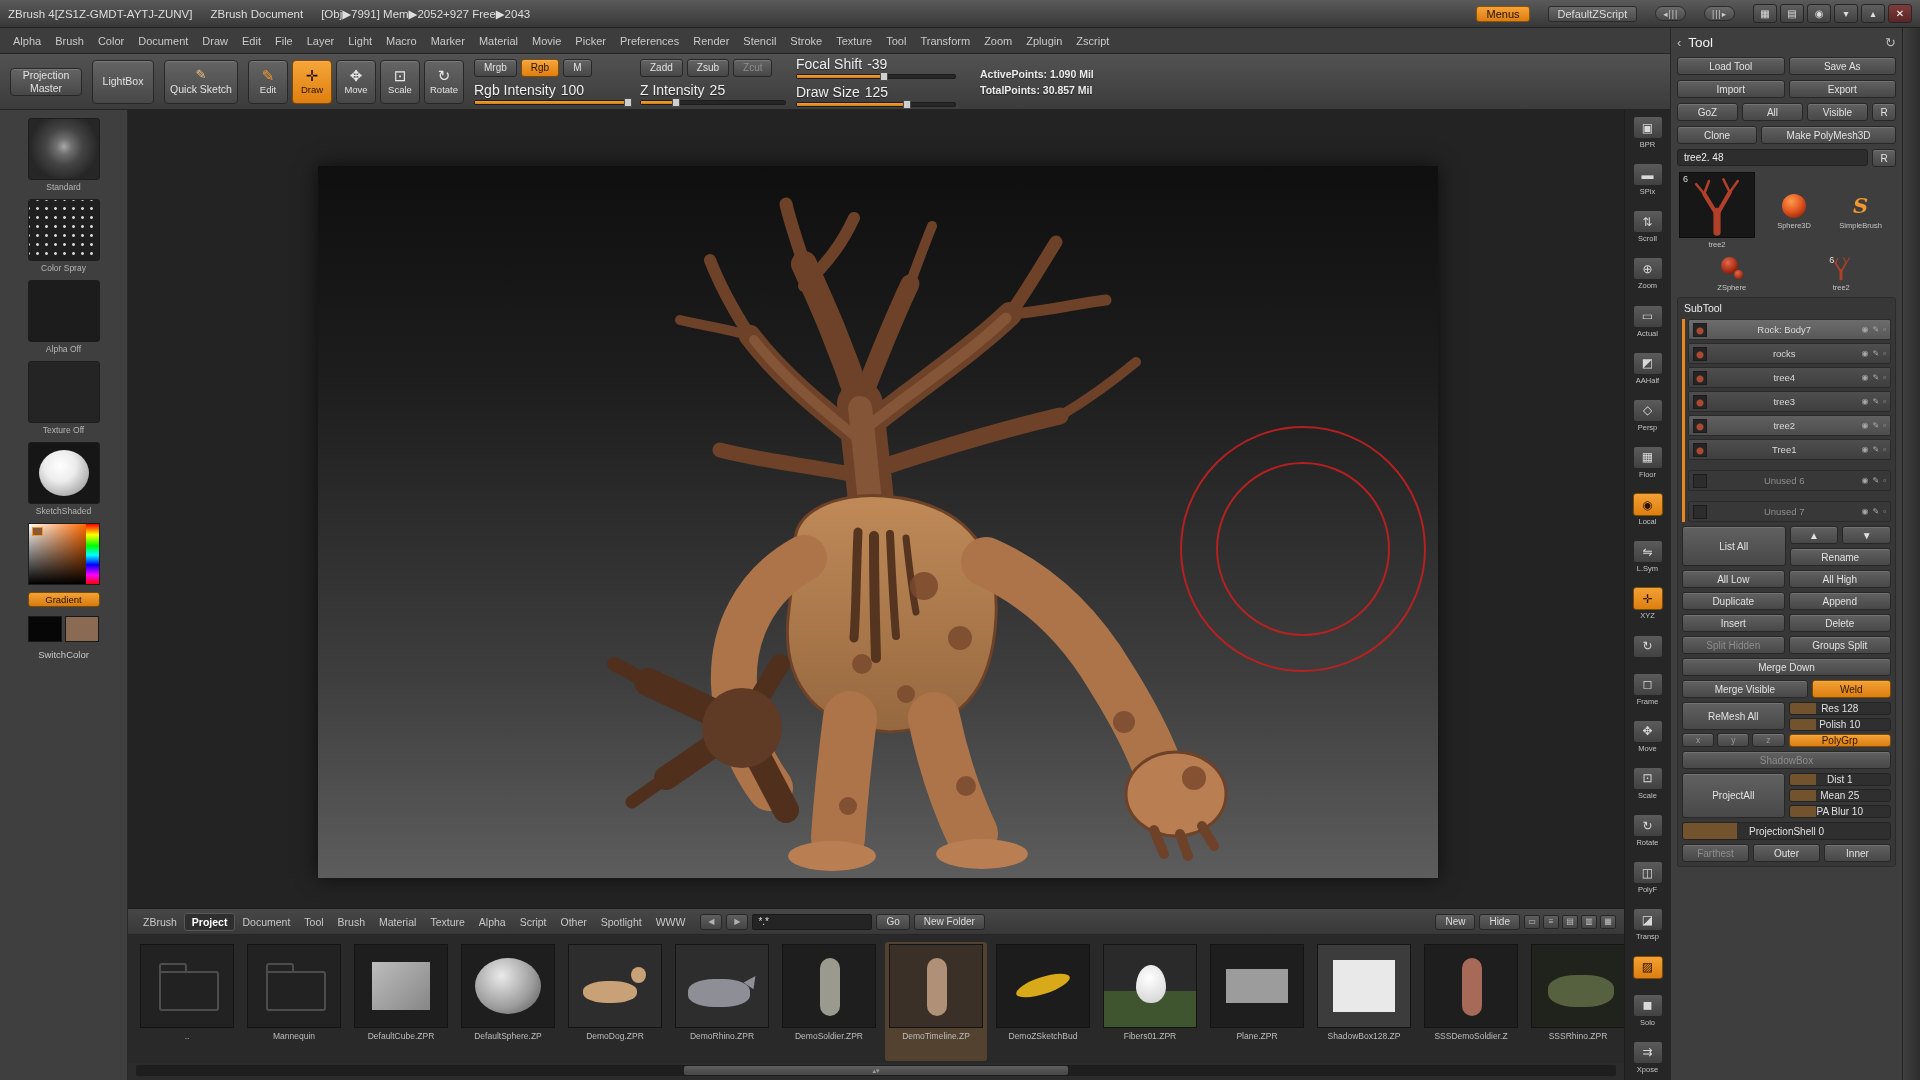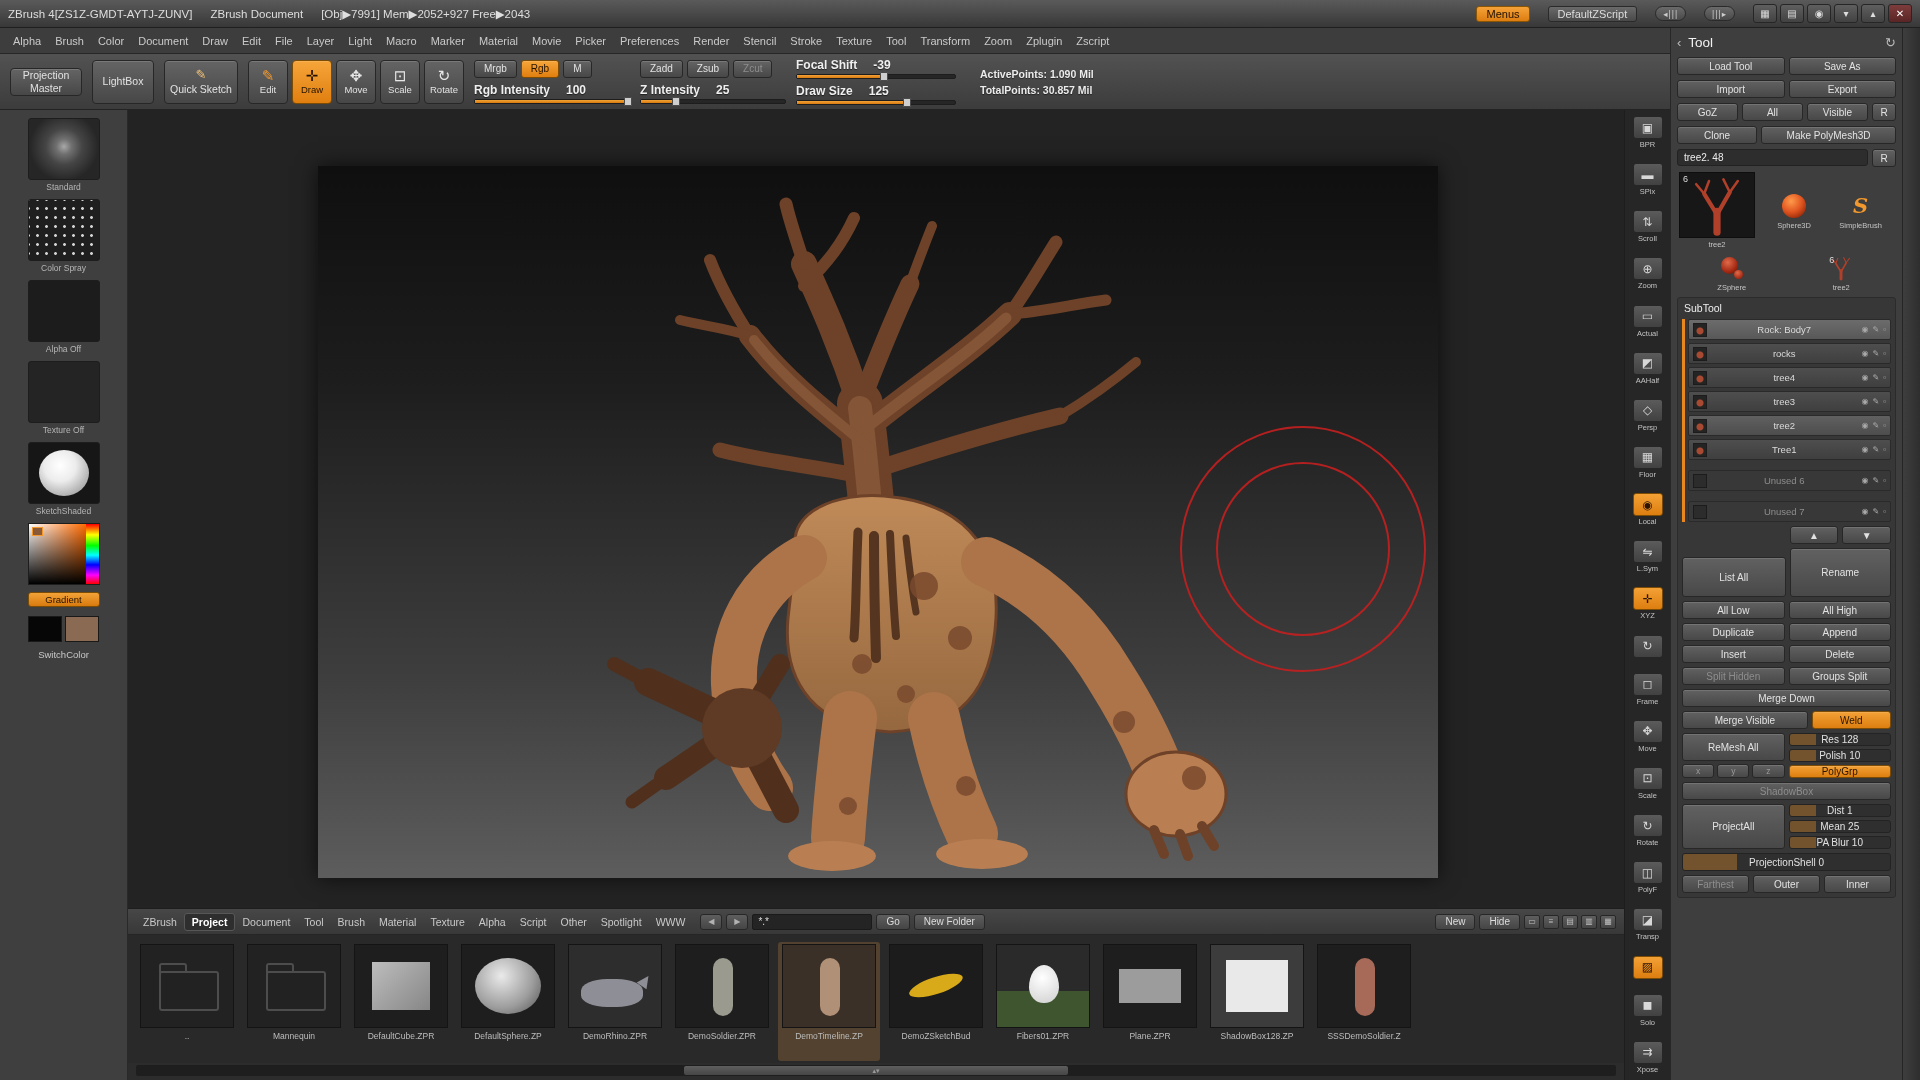--- a/index.html
+++ b/index.html
@@ -47,21 +47,21 @@
   .mode.active{background:linear-gradient(#f6a53a,#e07f0f);border-color:#7c4c04;color:#241200;}
   .mode.active .g{color:#241200;}
   .tb-col{display:flex;flex-direction:column;gap:5px;justify-content:center;}
   .tb-row{display:flex;gap:4px;}
   .sm-btn{height:18px;padding:0 9px;font-size:10px;background:linear-gradient(#646464,#474747);
     border:1px solid #272727;border-radius:3px;color:#e2e2e2;display:flex;align-items:center;justify-content:center;
     box-shadow:inset 0 1px 0 rgba(255,255,255,.14);}
   .sm-btn.active{background:linear-gradient(#f6a53a,#e07f0f);border-color:#7c4c04;color:#241200;}
   .sm-btn.dim{color:#8d8d8d;}
   .lbl-slider{display:flex;flex-direction:column;gap:2px;}
-  .ls-text{font-size:12px;color:#efefef;font-weight:bold;display:flex;gap:16px;text-shadow:0 1px 1px rgba(0,0,0,.55);}
+  .ls-text{font-size:14px;color:#efefef;font-weight:normal;display:flex;gap:5px;text-shadow:0 1px 1px rgba(0,0,0,.55);}
   .ls-track{height:5px;background:#262626;border:1px solid #1d1d1d;border-radius:2px;position:relative;overflow:visible;}
   .ls-track .fill{position:absolute;left:0;top:0;bottom:0;background:linear-gradient(#f2a338,#d87a0e);}
   .ls-track .fill::after{content:"";position:absolute;right:-3px;top:-3px;bottom:-3px;width:6px;
     background:#cfcfcf;border:1px solid #4a4a4a;border-radius:1px;}
   .tb-stats{margin-left:14px;display:flex;flex-direction:column;gap:4px;color:#ececec;font-size:10.5px;font-weight:bold;
     text-shadow:0 1px 1px rgba(0,0,0,.5);}
 
   
   #main{flex:1;display:flex;min-height:0;}
 
@@ -209,21 +209,21 @@
     border:1px solid #2a2a2a;border-radius:2px;padding:0 4px;font-size:9.5px;color:#dadada;}
   .st-row.current{background:linear-gradient(#6c6c6c,#585858);}
   .st-row.selected{background:linear-gradient(#606060,#4d4d4d);}
   .st-row.dim{background:#383838;color:#8d8d8d;margin-top:7px;}
   .st-mini{width:14px;height:14px;flex:0 0 auto;border:1px solid #1c1c1c;
     background:radial-gradient(circle at 50% 58%,#a84a32 0 3px,#242424 4px);}
   .st-row.dim .st-mini{background:#2c2c2c;}
   .st-row .nm{flex:1;text-align:center;overflow:hidden;white-space:nowrap;}
   .st-ic{font-size:8px;color:#a8a8a8;line-height:1;}
   .la-block{display:flex;gap:4px;}
-  .la-block .tp-btn.tall{height:40px;margin-top:31px;}
+  .la-block .tp-btn.tall{height:40px;}
   .la-col{flex:1;display:flex;flex-direction:column;gap:4px;}
   .grid-block{display:flex;gap:4px;}
   .grid-block .gb-left{flex:1;display:flex;flex-direction:column;gap:3px;}
   .grid-block .gb-right{flex:1;display:flex;flex-direction:column;gap:3px;}
   .gb-left .tp-btn.stretch{flex:1;}
   .xyz-row{display:flex;gap:3px;height:14px;}
   .xyz-row .tp-btn{height:14px;font-size:8.5px;color:#9a9a9a;}
 
   
   #right-strip{width:18px;background:linear-gradient(90deg,#3e3e3e,#2e2e2e);border-left:1px solid #252525;flex:0 0 auto;}
@@ -601,20 +601,24 @@
                 <div class="lb-tile">
                   <div class="lb-img cube"></div>
                   <div class="lb-name">DefaultCube.ZPR</div>
                 </div>
 
                 <div class="lb-tile">
                   <div class="lb-img sphere"></div>
                   <div class="lb-name">DefaultSphere.ZP</div>
                 </div>
 
+                <div class="lb-tile">
+                  <div class="lb-img dog"></div>
+                  <div class="lb-name">DemoDog.ZPR</div>
+                </div>
 
                 <div class="lb-tile">
                   <div class="lb-img rhino"></div>
                   <div class="lb-name">DemoRhino.ZPR</div>
                 </div>
 
                 <div class="lb-tile">
                   <div class="lb-img soldier"></div>
                   <div class="lb-name">DemoSoldier.ZPR</div>
                 </div>
@@ -642,20 +646,24 @@
                 <div class="lb-tile">
                   <div class="lb-img shadowbox"></div>
                   <div class="lb-name">ShadowBox128.ZP</div>
                 </div>
 
                 <div class="lb-tile">
                   <div class="lb-img soldier_red"></div>
                   <div class="lb-name">SSSDemoSoldier.Z</div>
                 </div>
 
+                <div class="lb-tile">
+                  <div class="lb-img rhino_green"></div>
+                  <div class="lb-name">SSSRhino.ZPR</div>
+                </div>
               </div>
             <div class="lb-scroll">
               <div class="sthumb"></div>
               <span class="lb-grip">▴▾</span>
             </div>
           </div>
         </div>
 
         <div id="icon-strip">
 

